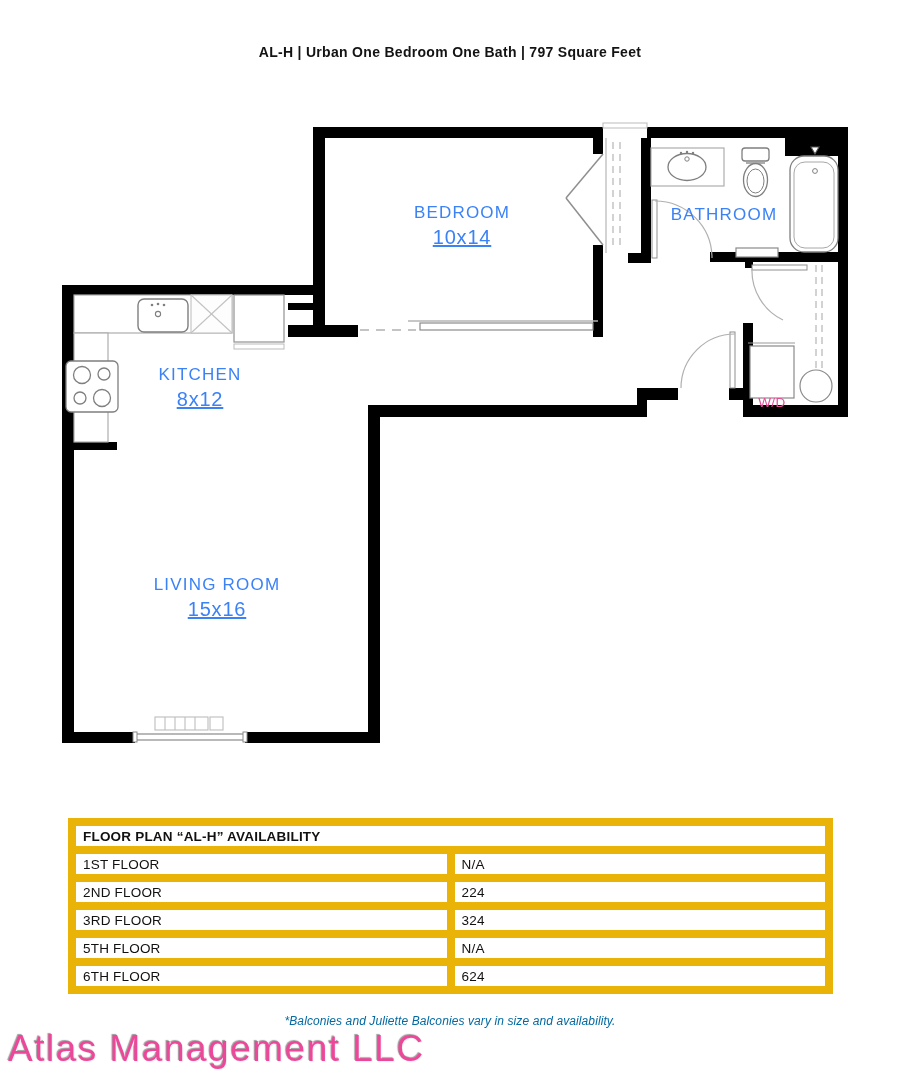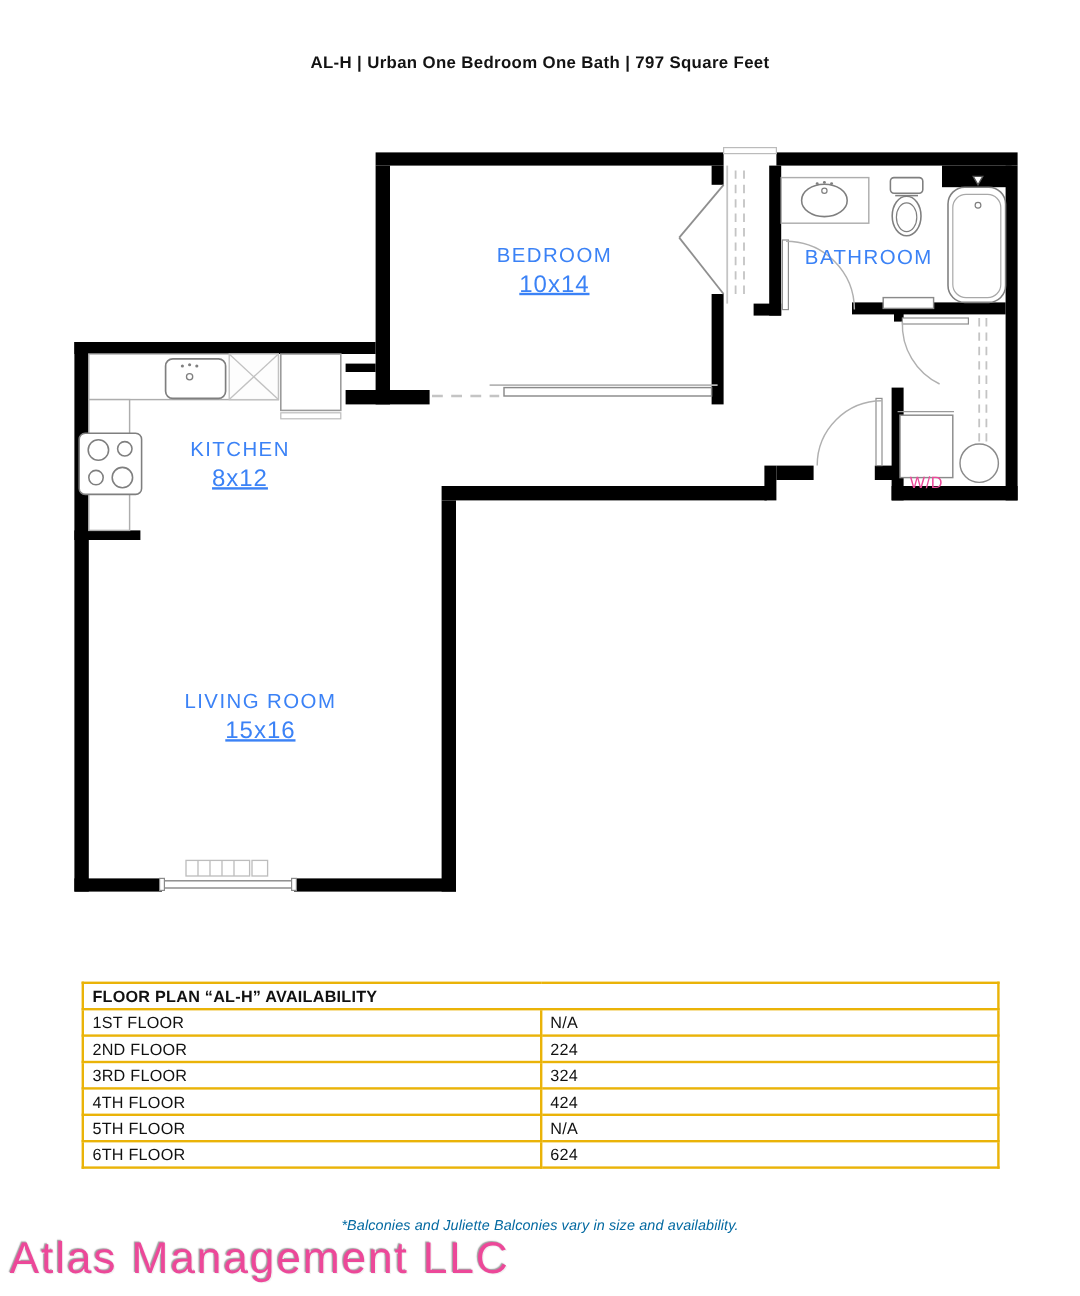--- a/index.html
+++ b/index.html
@@ -12,21 +12,21 @@
               font-size:17px;letter-spacing:1.2px;line-height:25px;}
   .room-label .dims{font-size:20px;letter-spacing:.8px;text-decoration:underline;}
   #bedroom-label{left:362px;top:200px;width:200px;}
   #bathroom-label{left:634px;top:202px;width:180px;}
   #kitchen-label{left:120px;top:362px;width:160px;}
   #living-label{left:97px;top:572px;width:240px;}
   #wd-label{position:absolute;left:750px;top:363px;width:44px;text-align:center;
             font-size:13.5px;letter-spacing:.5px;color:#ec4899;margin-top:32px;}
   #availability{position:absolute;left:68px;top:818px;width:765px;
                 border-collapse:collapse;table-layout:fixed;}
-  #availability td{border:2px solid #eab308;font-size:13.5px;height:18px;
+  #availability td{border:8px solid #eab308;font-size:13.5px;height:18px;
                    padding:1px 0 1px 7px;vertical-align:middle;color:#111;letter-spacing:.2px;}
   #availability td.tbl-title{font-weight:700;}
   #availability tr.head td{font-weight:700;}
   #availability td.col-level{width:100px;}
   #footnote{position:absolute;left:0;top:1014px;width:900px;text-align:center;
             font-size:12px;font-style:italic;color:#0369a1;letter-spacing:.1px;}
   #watermark{position:absolute;left:8px;top:1028px;font-size:37px;letter-spacing:1.5px;
              color:#ec4899;text-shadow:1px 1px 0 #f2f2f2,-1px -1px 1px #9c9c9c;
              font-weight:400;}
 </style>
@@ -202,24 +202,20 @@
       </tr>
       <tr>
         <td class="col-level">2ND FLOOR</td>
         <td>224</td>
       </tr>
       <tr>
         <td class="col-level">3RD FLOOR</td>
         <td>324</td>
       </tr>
       <tr>
-        <td class="col-level">4TH FLOOR</td>
-        <td>424</td>
-      </tr>
-      <tr>
         <td class="col-level">5TH FLOOR</td>
         <td>N/A</td>
       </tr>
       <tr>
         <td class="col-level">6TH FLOOR</td>
         <td>624</td>
       </tr>
     </tbody>
   </table>
 

